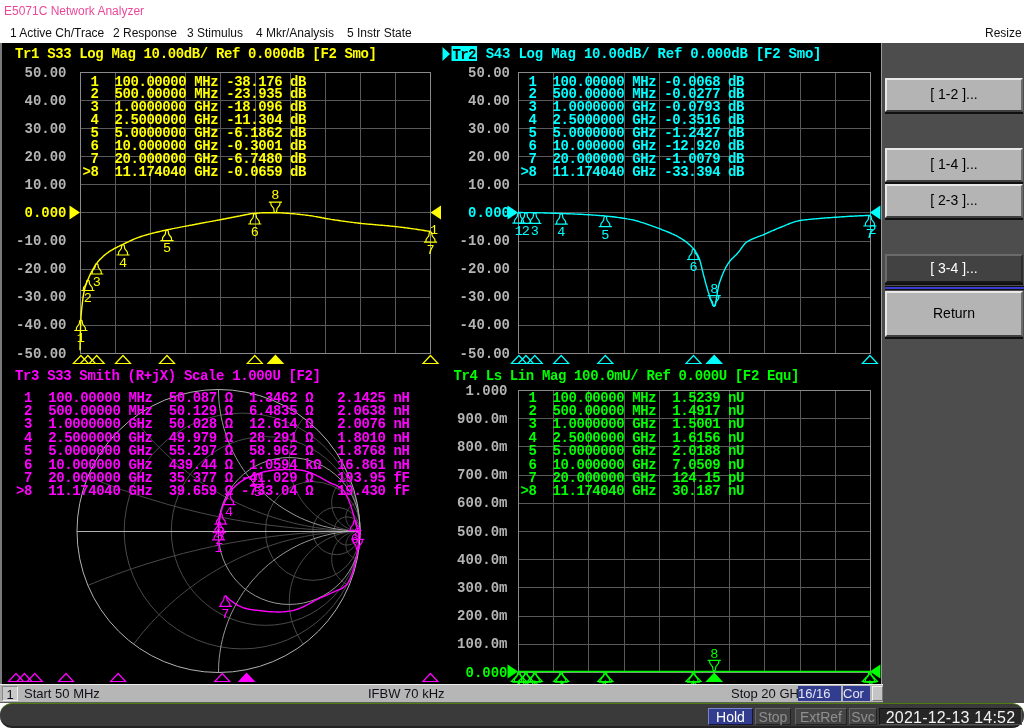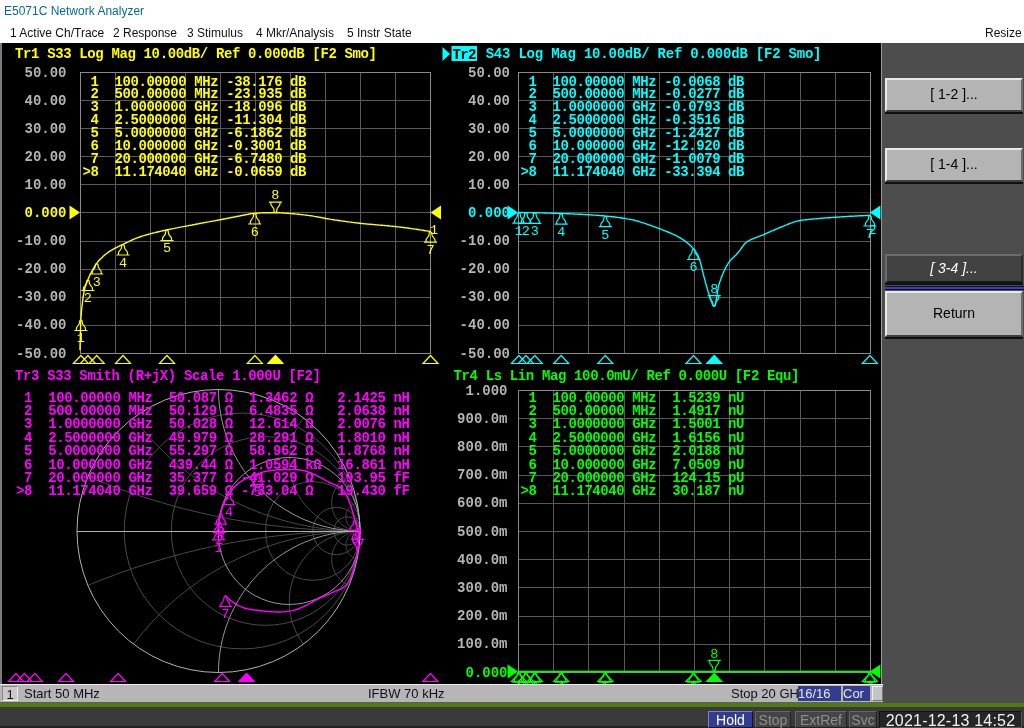--- a/index.html
+++ b/index.html
@@ -1,34 +1,34 @@
 <!DOCTYPE html>
 <html><head><meta charset="utf-8"><style>
 * { margin:0; padding:0; box-sizing:border-box; }
 body { width:1024px; height:728px; overflow:hidden; background:#000; font-family:"Liberation Sans", sans-serif; }
 #page { position:relative; width:1024px; height:728px; background:#fff; }
 #titlebar { position:absolute; left:0; top:0; width:1024px; height:22px; background:#ffffff; }
-#titlebar span { position:absolute; left:4px; top:4px; font-size:12px; color:#0369a1; }
+#titlebar span { position:absolute; left:4px; top:4px; font-size:12px; color:#ec4899; }
 #menubar { position:absolute; left:0; top:22px; width:1024px; height:21px; background:#ffffff; font-size:12px; color:#111; }
 #menubar span { position:absolute; top:4px; }
 #screen { position:absolute; left:0; top:43px; width:881px; height:641px; background:#000; overflow:hidden; border-left:2px solid #7a7a7a; }
 #screen svg { position:absolute; left:-2px; top:0; }
 #softkeys { position:absolute; left:881px; top:43px; width:143px; height:660px; background:#4d4d4d; border-left:1px solid #9a9a9a; }
 #skinner { position:absolute; left:3px; top:0; width:139px; height:660px; }
 .sk { position:absolute; left:0; width:138px; background:#b4b4b4; border-top:2px solid #e8e8e8; border-left:2px solid #e8e8e8; border-bottom:2px solid #3f3f3f; border-right:2px solid #6a6a6a; box-shadow:0 2px 0 #101010; }
 .sk span { position:absolute; left:0; right:0; top:50%; transform:translateY(-54%); text-align:center; font-size:14px; color:#000; }
 .sk.hdr { background:#3a3f8c; border-top:2px solid #9aa0d0; border-left:2px solid #9aa0d0; border-bottom:2px solid #14143f; border-right:2px solid #23235e; }
 .sk.hdr span { color:#fff; }
 .sk.sel { background:#424242; border-top:2px solid #6a6a6a; border-left:2px solid #6a6a6a; border-bottom:2px solid #181818; border-right:2px solid #2c2c2c; }
-.sk.sel span { color:#fff;font-style:italic; }
+.sk.sel span { color:#fff; }
 #statusbar { position:absolute; left:0; top:684px; width:883px; height:19px; background:#b6b6b6; border-top:1px solid #ececec; border-bottom:1px solid #5e5e5e; font-size:13px; color:#101018; }
 #statusbar .box1 { position:absolute; left:2px; top:1px; width:16px; height:15px; background:#c9c9c9; border:1px solid #888; border-right-color:#eee; border-bottom-color:#eee; text-align:center; }
 #statusbar span { position:absolute; top:1px; }
 .navy { background:#333d8f; color:#e6e6f4; text-align:left; position:absolute; top:1px; height:15px; font-size:13px; }
-#bottombar { position:absolute; left:0; top:703px; width:1024px; height:25px; background:#3a3a3a; border-top:4px solid #4d7c0f; border-bottom:2px solid #232323; font-size:14px; }
+#bottombar { position:absolute; left:0; top:703px; width:1024px; height:25px; background:#3a3a3a; border-top:1px solid #4d7c0f; border-bottom:2px solid #232323; font-size:14px;border-radius:12px; }
 .bb { position:absolute; top:4px; height:17px; text-align:center; border:1px solid #555; border-top-color:#666; border-left-color:#666; border-bottom-color:#222; border-right-color:#222; color:#8f8f8f; background:#454545; }
 </style></head>
 <body>
 <div id="page">
 <div id="titlebar">
       <span>E5071C Network Analyzer</span>
     </div>
 <div id="menubar">
 <span style="left:10px">1 Active Ch/Trace</span>
 <span style="left:113px">2 Response</span>
@@ -239,20 +239,23 @@
 </svg>
 </div>
 <div id="softkeys">
       <div id="skinner">
 <div class="sk" style="top:34.5px;height:34px">
           <span>[ 1-2 ]...</span>
         </div>
 <div class="sk" style="top:105px;height:34px">
           <span>[ 1-4 ]...</span>
         </div>
+<div class="sk" style="top:140.5px;height:34px">
+          <span>[ 2-3 ]...</span>
+        </div>
 <div class="sk sel" style="top:211.2px;height:29.3px">
           <span>[ 3-4 ]...</span>
         </div>
 <div style="position:absolute;left:0;top:243px;width:140px;height:3.5px;background:#101010">
           <div style="position:absolute;left:0;top:1px;width:140px;height:1.5px;background:#3c3cd0"></div>
         </div>
 <div class="sk" style="top:248px;height:46px">
           <span>Return</span>
         </div>
 </div>

